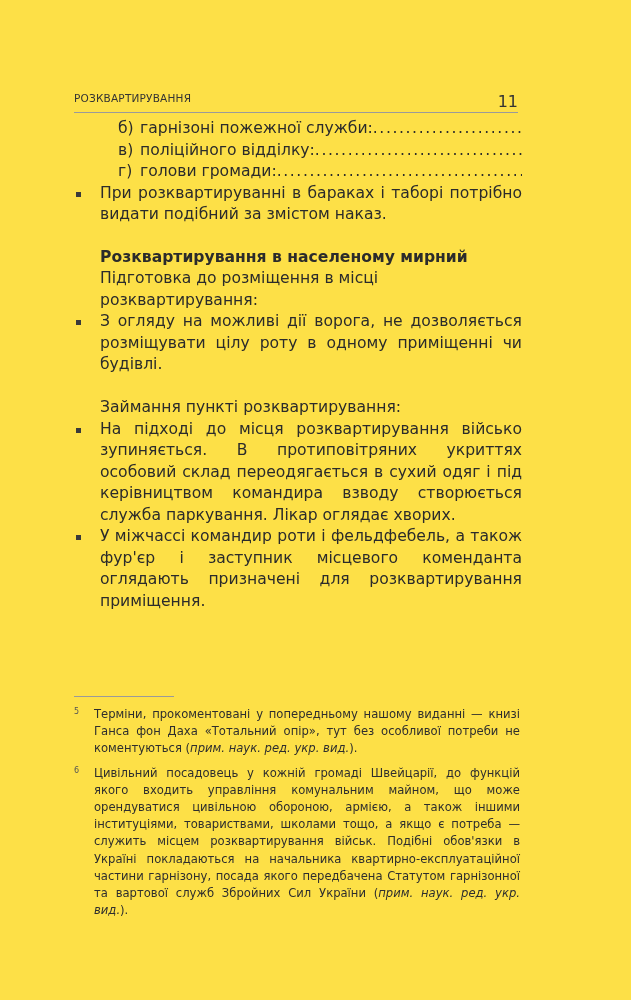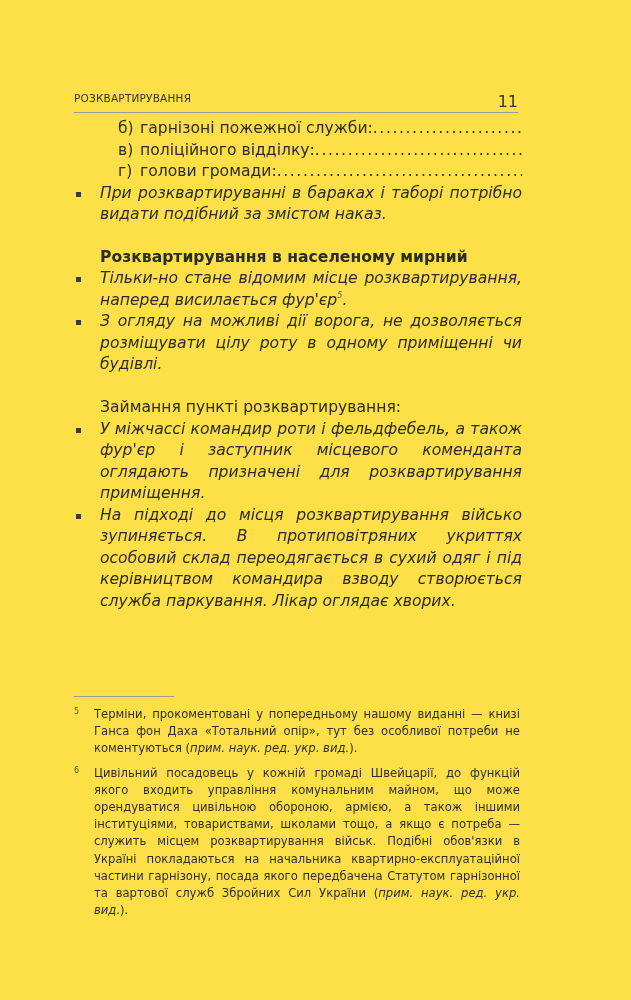--- a/index.html
+++ b/index.html
@@ -64,21 +64,20 @@
     display: inline-block;
     width: 22px;
   }
   .sub-item .dots {
     letter-spacing: 1.6px;
   }
   .bullet {
     position: relative;
     padding-left: 26px;
     text-align: justify;
-    font-style: italic;
   }
   .bullet::before {
     content: "";
     position: absolute;
     left: 2px;
     top: 9px;
     width: 5px;
     height: 5px;
     background: #3a3a3a;
   }
@@ -150,33 +149,33 @@
     <div class="sub-item">
       <span class="label-lead">в)</span><span>поліційного відділку:</span><span class="dots">.................................</span>
     </div>
     <div class="sub-item">
       <span class="label-lead">г)</span><span>голови громади:</span><span class="dots">........................................</span>
     </div>
 
     <div class="bullet">При розквартируванні в бараках і таборі потрібно видати подібний за змістом наказ.</div>
 
     <div class="heading">Розквартирування в населеному мирний</div>
+    <div class="indent">Підготовка до розміщення в місці розквартирування:</div>
 
-    <div class="bullet"><span>Тільки-но стане відомим місце розквартирування, наперед висилається фур'єр</span><sup>5</sup><span>.</span></div>
 
 
 
     <div class="bullet">З огляду на можливі дії ворога, не дозволяється розміщувати цілу роту в одному приміщенні чи будівлі.</div>
 
     <div class="gap"></div>
 
     <div class="indent">Займання пункті розквартирування:</div>
 
+    <div class="bullet">На підході до місця розквартирування військо зупиняється. В протиповітряних укриттях особовий склад переодягається в сухий одяг і під керівництвом командира взводу створюється служба паркування. Лікар оглядає хворих.</div>
     <div class="bullet">У міжчассі командир роти і фельдфебель, а також фур'єр і заступник місцевого коменданта оглядають призначені для розквартирування приміщення.</div>
-    <div class="bullet">На підході до місця розквартирування військо зупиняється. В протиповітряних укриттях особовий склад переодягається в сухий одяг і під керівництвом командира взводу створюється служба паркування. Лікар оглядає хворих.</div>
   </div>
 
   <div class="fn-rule"></div>
 
   <div class="footnotes">
     <div class="footnote">
       <span class="fn-num">5</span><span>Терміни, прокоментовані у попередньому нашому виданні — книзі Ганса фон Даха «Тотальний опір», тут без особливої потреби не коментуються (</span><em>прим. наук. ред. укр. вид.</em><span>).</span>
     </div>
     <div class="footnote">
       <span class="fn-num">6</span><span>Цивільний посадовець у кожній громаді Швейцарії, до функцій якого входить управління комунальним майном, що може орендуватися цивільною обороною, армією, а також іншими інституціями, товариствами, школами тощо, а якщо є потреба — служить місцем розквартирування військ. Подібні обов'язки в Україні покладаються на начальника квартирно-експлуатаційної частини гарнізону, посада якого передбачена Статутом гарнізонної та вартової служб Збройних Сил України (</span><em>прим. наук. ред. укр. вид.</em><span>).</span>

